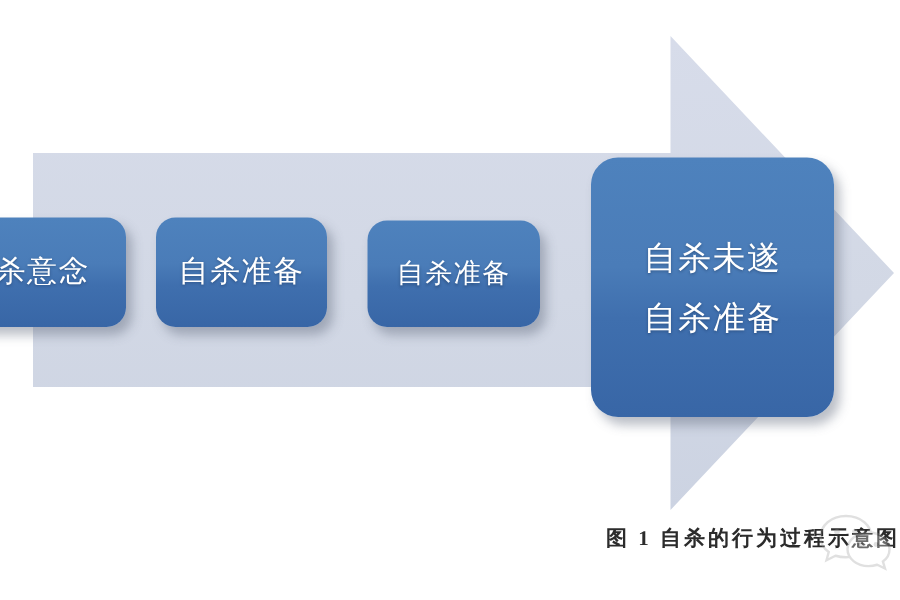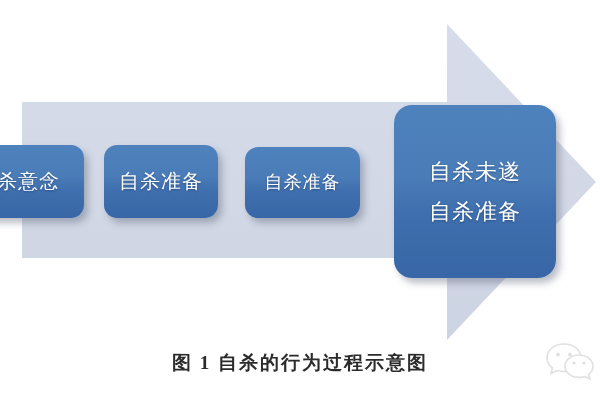--- a/index.html
+++ b/index.html
@@ -84,23 +84,23 @@
     white-space: nowrap;
     margin: 4px 0;
   }
 
   
   .caption {
     position: absolute;
     left: 0;
     top: 350px;
     width: 600px;
-    text-align: center;
+    text-align: right;
     font-family: "Liberation Serif", "DejaVu Serif", serif;
-    font-size: 19px;
+    font-size: 14px;
     font-weight: bold;
     color: #2b2b2b;
     letter-spacing: 2px;
     white-space: nowrap;
   }
 
   
   .watermark {
     position: absolute;
     right: 4px;

